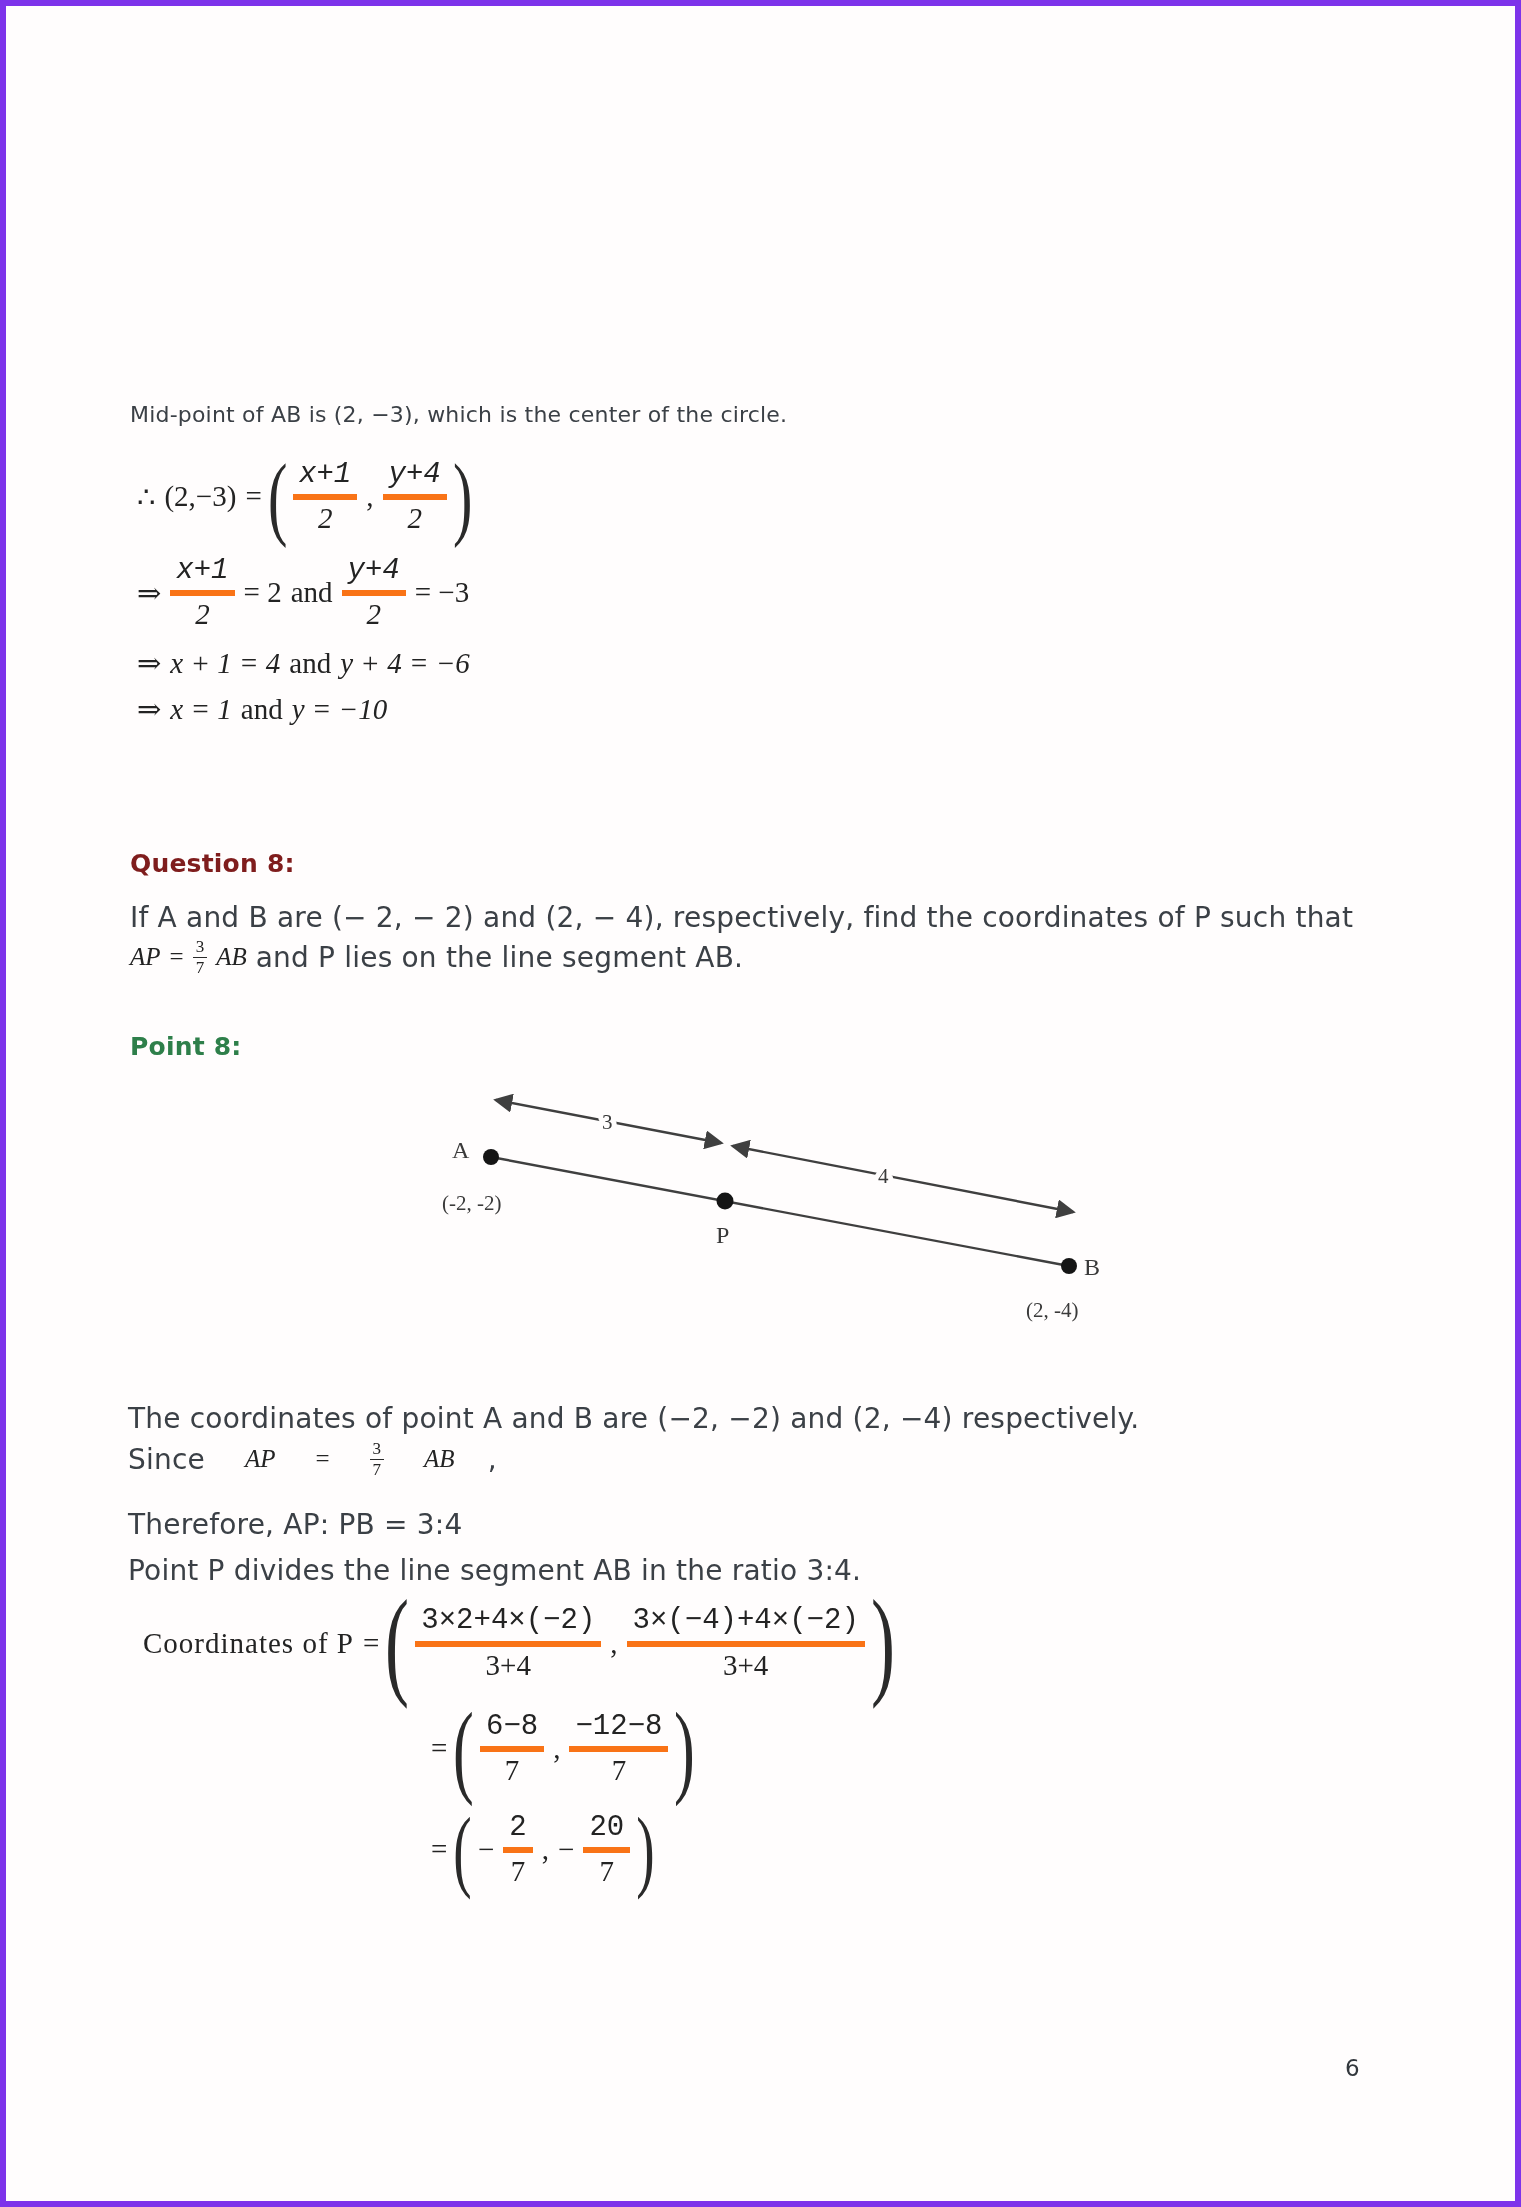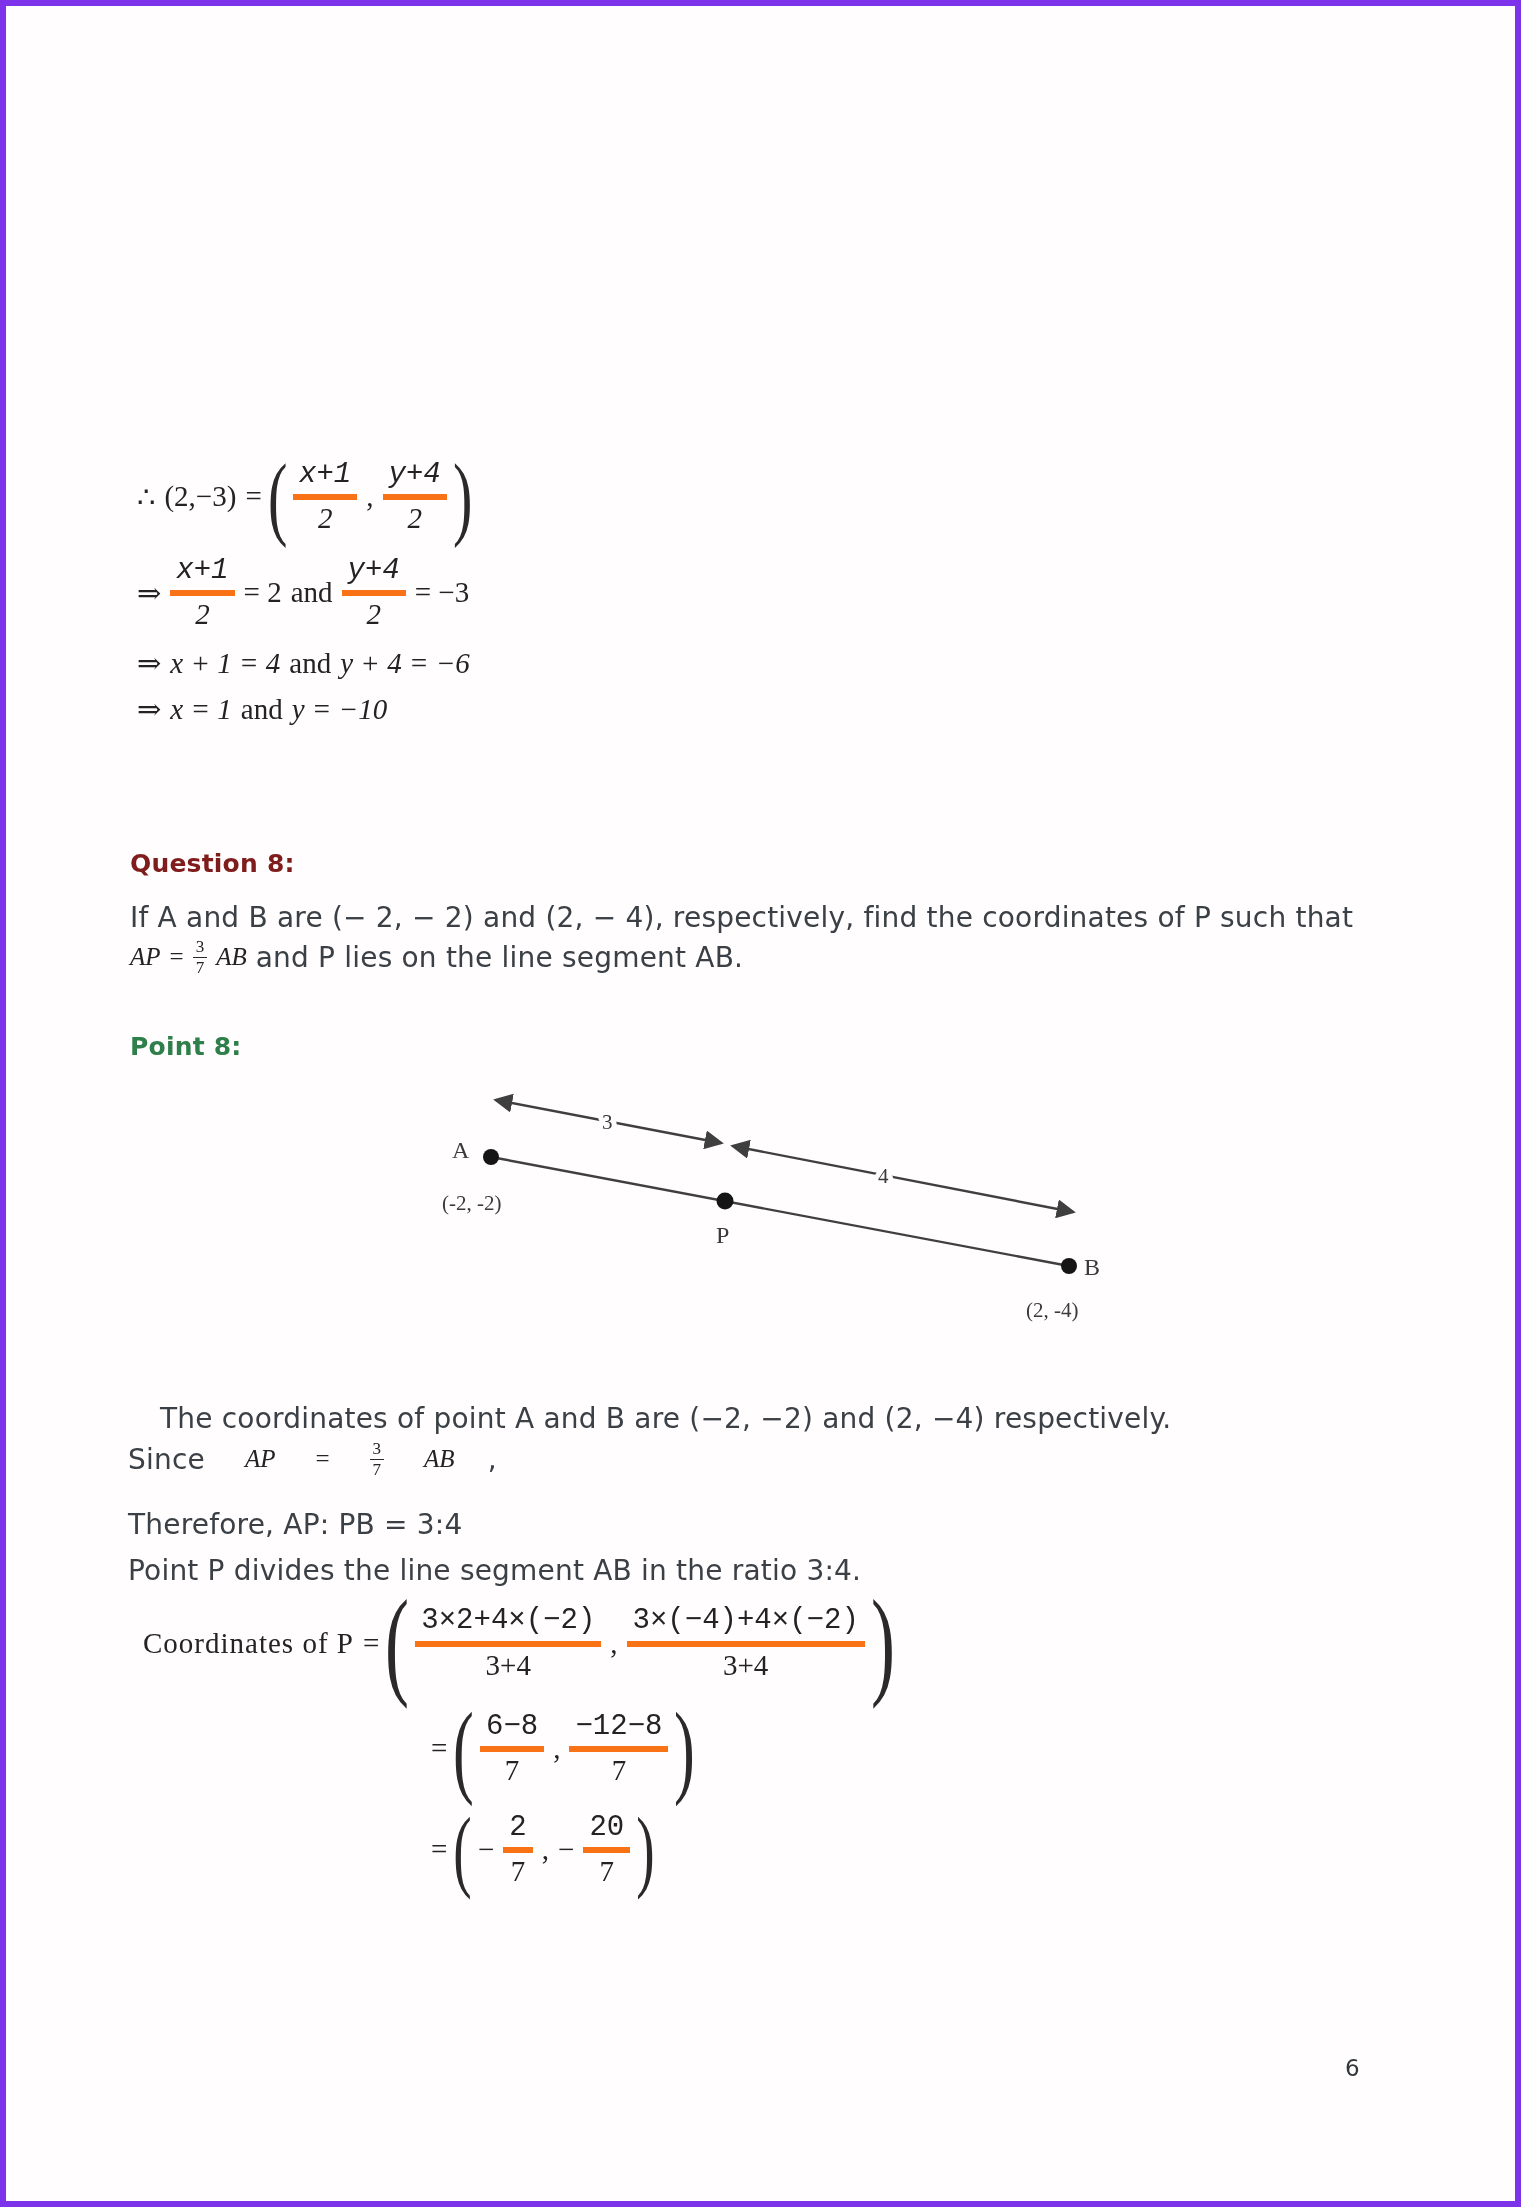--- a/index.html
+++ b/index.html
@@ -33,20 +33,21 @@
   .bp-92{font-size:92px;transform:scaleX(0.6);margin:0 -9px;}
   .pagenum{position:absolute;font-size:23px;color:#33383d;}
   svg text{font-family:"Liberation Serif","DejaVu Serif",serif;fill:#3a3a3a;}
   svg .halo{paint-order:stroke;stroke:#fffdfd;stroke-width:10px;stroke-linejoin:round;}
 </style>
 </head>
 <body>
 
 <div class="page">
 
+  <div class="abs sans t22" style="left:124px;top:396px;">Mid-point of AB is (2, −3), which is the center of the circle.</div>
 
   <div class="mrow m29" style="left:131px;top:452px;">
     <span class="math">∴</span>
     <span class="math">(2,−3)</span>
     <span class="math">=</span>
     <span class="bp bp-94">(</span>
     <span class="frac math it">
       <span class="num">x+1</span>
       <span class="den">2</span>
     </span>
@@ -122,21 +123,21 @@
 
     <text x="26" y="102" font-size="24">A</text>
     <text x="16" y="154" font-size="21">(-2, -2)</text>
     <text x="176" y="73" font-size="21" class="halo">3</text>
     <text x="452" y="127" font-size="21" class="halo">4</text>
     <text x="290" y="187" font-size="24">P</text>
     <text x="658" y="219" font-size="24">B</text>
     <text x="600" y="261" font-size="21">(2, -4)</text>
   </svg>
 
-  <div class="abs sans t23" style="left:122px;top:1396px;margin-left:32px;">The coordinates of point A and B are (−2, −2) and (2, −4) respectively.</div>
+  <div class="abs sans t23" style="left:122px;top:1396px;">The coordinates of point A and B are (−2, −2) and (2, −4) respectively.</div>
 
   <div class="mrow" style="left:122px;top:1434px;gap:40px;">
     <span class="sans t23">Since</span>
     <span class="math it" style="font-size:25px;">AP</span>
     <span class="math" style="font-size:25px;">=</span>
     <span class="sfrac math">
       <span class="num">3</span>
       <span class="den">7</span>
     </span>
     <span class="math it" style="font-size:25px;margin-right:-7px;">AB</span>

